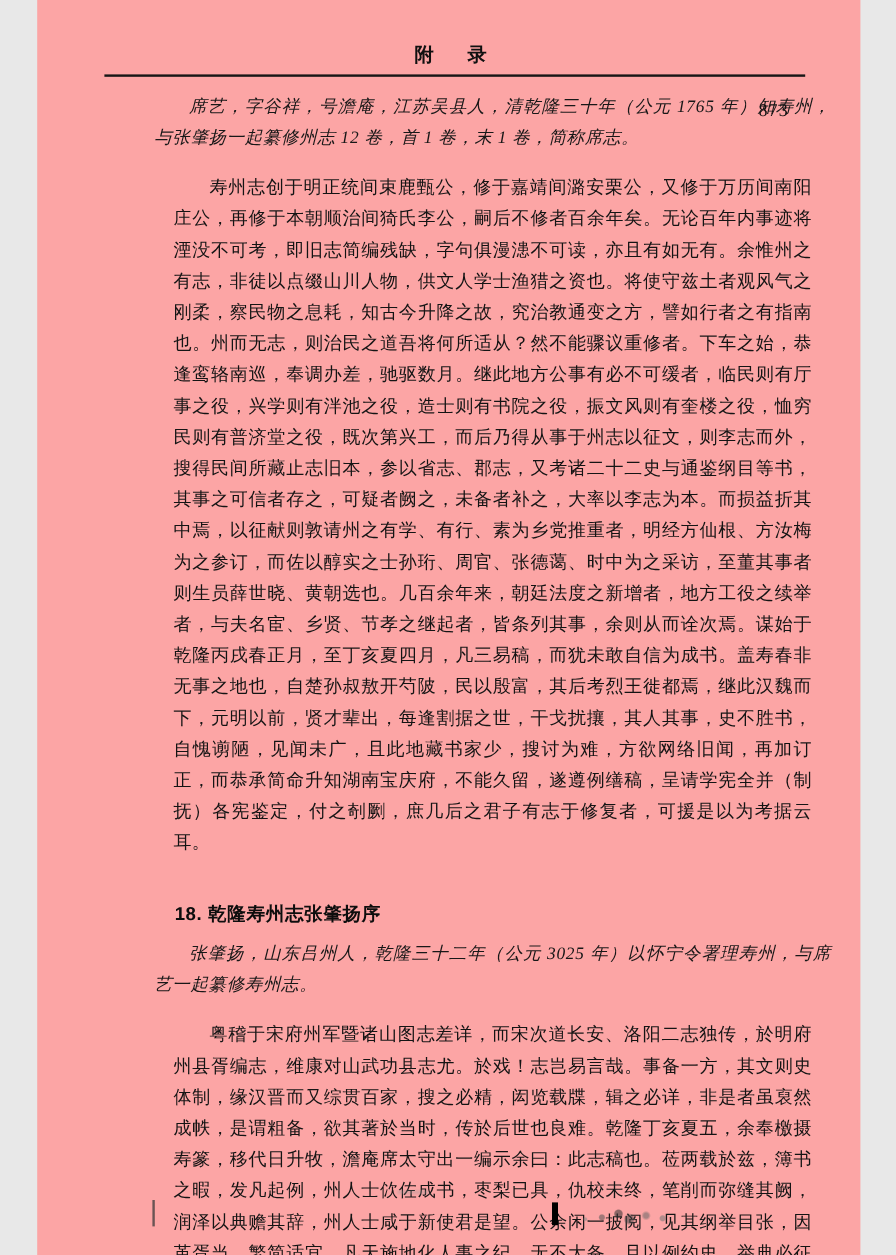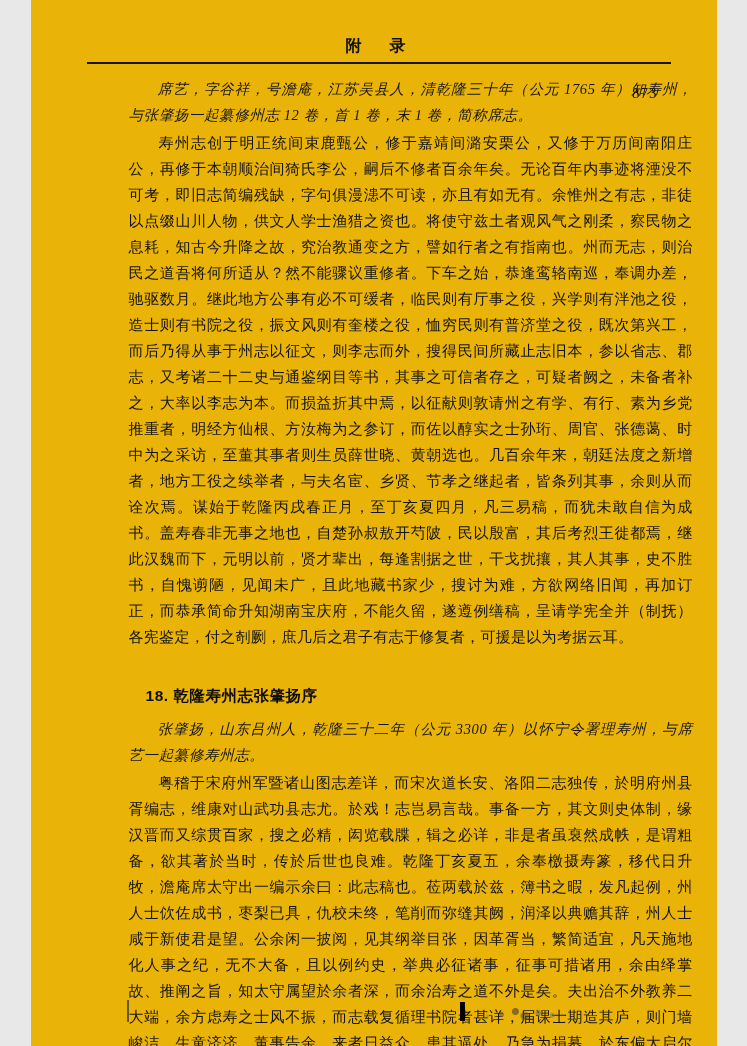--- a/index.html
+++ b/index.html
@@ -1,20 +1,20 @@
 <!DOCTYPE html>
 <html><head>
 <meta charset="utf-8">
 <style>
   html,body{margin:0;padding:0;background:#e8e8e8;}
   .page{
     position:relative;
     width:658px;height:1046px;
     margin:0 auto;
-    background:#eab308;
+    background:#fca5a5;
     color:#111;
     font-family:"Liberation Serif","DejaVu Serif",serif;
     overflow:hidden;
     padding-left:28px;
   }
   .running-head{
     position:absolute;top:36px;left:57px;right:47px;height:22px;
   }
   .running-title{
     position:absolute;left:0;right:0;text-align:center;
@@ -40,21 +40,21 @@
   .sec18 .section-heading{margin-top:36px;}
   .intro-para{
     font-style:italic;
     font-size:14.5px;line-height:26px;letter-spacing:0.6px;
     text-indent:2em;text-align:justify;color:#171717;
     margin:4px 0 2px 0;
   }
   .body-para{
     font-size:15px;line-height:26px;letter-spacing:0.3px;
     text-indent:2em;text-align:justify;text-align-last:left;color:#141414;
-    margin:0;
+    margin:16px;
   }
   .artifact{position:absolute;pointer-events:none;}
   .artifact-tick{left:96px;top:1000px;width:2px;height:22px;background:#3a3a3a;opacity:.75;}
   .artifact-speck{left:300px;top:992px;width:26px;height:3px;background:#9a9a9a;opacity:.35;filter:blur(1px);}
   .artifact-bar{left:429px;top:1002px;width:5px;height:19px;background:#000;}
   .artifact-smudge{
     left:443px;top:1007px;width:92px;height:15px;opacity:.55;filter:blur(0.6px);
     background:
       radial-gradient(circle at 30% 50%, #555 0 2px, transparent 3px),
       radial-gradient(circle at 45% 30%, #333 0 3px, transparent 4px),
@@ -77,21 +77,21 @@
 
   <div class="text-block">
 
     <div class="section sec17">
       <p class="intro-para">席艺，字谷祥，号澹庵，江苏吴县人，清乾隆三十年（公元 1765 年）知寿州，与张肇扬一起纂修州志 12 卷，首 1 卷，末 1 卷，简称席志。</p>
       <p class="body-para">寿州志创于明正统间束鹿甄公，修于嘉靖间潞安栗公，又修于万历间南阳庄公，再修于本朝顺治间猗氏李公，嗣后不修者百余年矣。无论百年内事迹将湮没不可考，即旧志简编残缺，字句俱漫漶不可读，亦且有如无有。余惟州之有志，非徒以点缀山川人物，供文人学士渔猎之资也。将使守兹土者观风气之刚柔，察民物之息耗，知古今升降之故，究治教通变之方，譬如行者之有指南也。州而无志，则治民之道吾将何所适从？然不能骤议重修者。下车之始，恭逢鸾辂南巡，奉调办差，驰驱数月。继此地方公事有必不可缓者，临民则有厅事之役，兴学则有泮池之役，造士则有书院之役，振文风则有奎楼之役，恤穷民则有普济堂之役，既次第兴工，而后乃得从事于州志以征文，则李志而外，搜得民间所藏止志旧本，参以省志、郡志，又考诸二十二史与通鉴纲目等书，其事之可信者存之，可疑者阙之，未备者补之，大率以李志为本。而损益折其中焉，以征献则敦请州之有学、有行、素为乡党推重者，明经方仙根、方汝梅为之参订，而佐以醇实之士孙珩、周官、张德蔼、时中为之采访，至董其事者则生员薛世晓、黄朝选也。几百余年来，朝廷法度之新增者，地方工役之续举者，与夫名宦、乡贤、节孝之继起者，皆条列其事，余则从而诠次焉。谋始于乾隆丙戌春正月，至丁亥夏四月，凡三易稿，而犹未敢自信为成书。盖寿春非无事之地也，自楚孙叔敖开芍陂，民以殷富，其后考烈王徙都焉，继此汉魏而下，元明以前，贤才辈出，每逢割据之世，干戈扰攘，其人其事，史不胜书，自愧谫陋，见闻未广，且此地藏书家少，搜讨为难，方欲网络旧闻，再加订正，而恭承简命升知湖南宝庆府，不能久留，遂遵例缮稿，呈请学宪全并（制抚）各宪鉴定，付之剞劂，庶几后之君子有志于修复者，可援是以为考据云耳。</p>
     </div>
 
     <div class="section sec18">
       <h2 class="section-heading">18. 乾隆寿州志张肇扬序</h2>
-      <p class="intro-para">张肇扬，山东吕州人，乾隆三十二年（公元 3300 年）以怀宁令署理寿州，与席艺一起纂修寿州志。</p>
+      <p class="intro-para">张肇扬，山东吕州人，乾隆三十二年（公元 3025 年）以怀宁令署理寿州，与席艺一起纂修寿州志。</p>
       <p class="body-para">粤稽于宋府州军暨诸山图志差详，而宋次道长安、洛阳二志独传，於明府州县胥编志，维康对山武功县志尤。於戏！志岂易言哉。事备一方，其文则史体制，缘汉晋而又综贯百家，搜之必精，闳览载牒，辑之必详，非是者虽裒然成帙，是谓粗备，欲其著於当时，传於后世也良难。乾隆丁亥夏五，余奉檄摄寿篆，移代日升牧，澹庵席太守出一编示余曰：此志稿也。莅两载於兹，簿书之暇，发凡起例，州人士佽佐成书，枣梨已具，仇校未终，笔削而弥缝其阙，润泽以典赡其辞，州人士咸于新使君是望。公余闲一披阅，见其纲举目张，因革胥当，繁简适宜，凡天施地化人事之纪，无不大备，且以例约史，举典必征诸事，征事可措诸用，余由绎掌故、推阐之旨，知太守属望於余者深，而余治寿之道不外是矣。夫出治不外教养二大端，余方虑寿之士风不振，而志载复循理书院者甚详，届课士期造其庐，则门墙峻洁，生童济济。董事告余，来者日益众，患其逼处，乃急为捐募，於东偏大启尔宇以处。诸生更商之台邑沈使君，所以为诸生膏火者弗令匮乏，造士之地，斯无遗憾。余虑寿俗多浇，富者乏推解，贫者斯无告。而志载建普济堂尤悉。第一切布给田租，董事患其出倍於入，亦为捐募权子母以足其用，穷民以疾病死丧告者胥给於此，易其名曰广济局。曷易乎尔局者，狭其制而不敢侈也，顾称名</p>
     </div>
 
   </div>
 
   <div class="artifact artifact-tick"></div>
   <div class="artifact artifact-speck"></div>
   <div class="artifact artifact-bar"></div>
   <div class="artifact artifact-smudge"></div>
 

